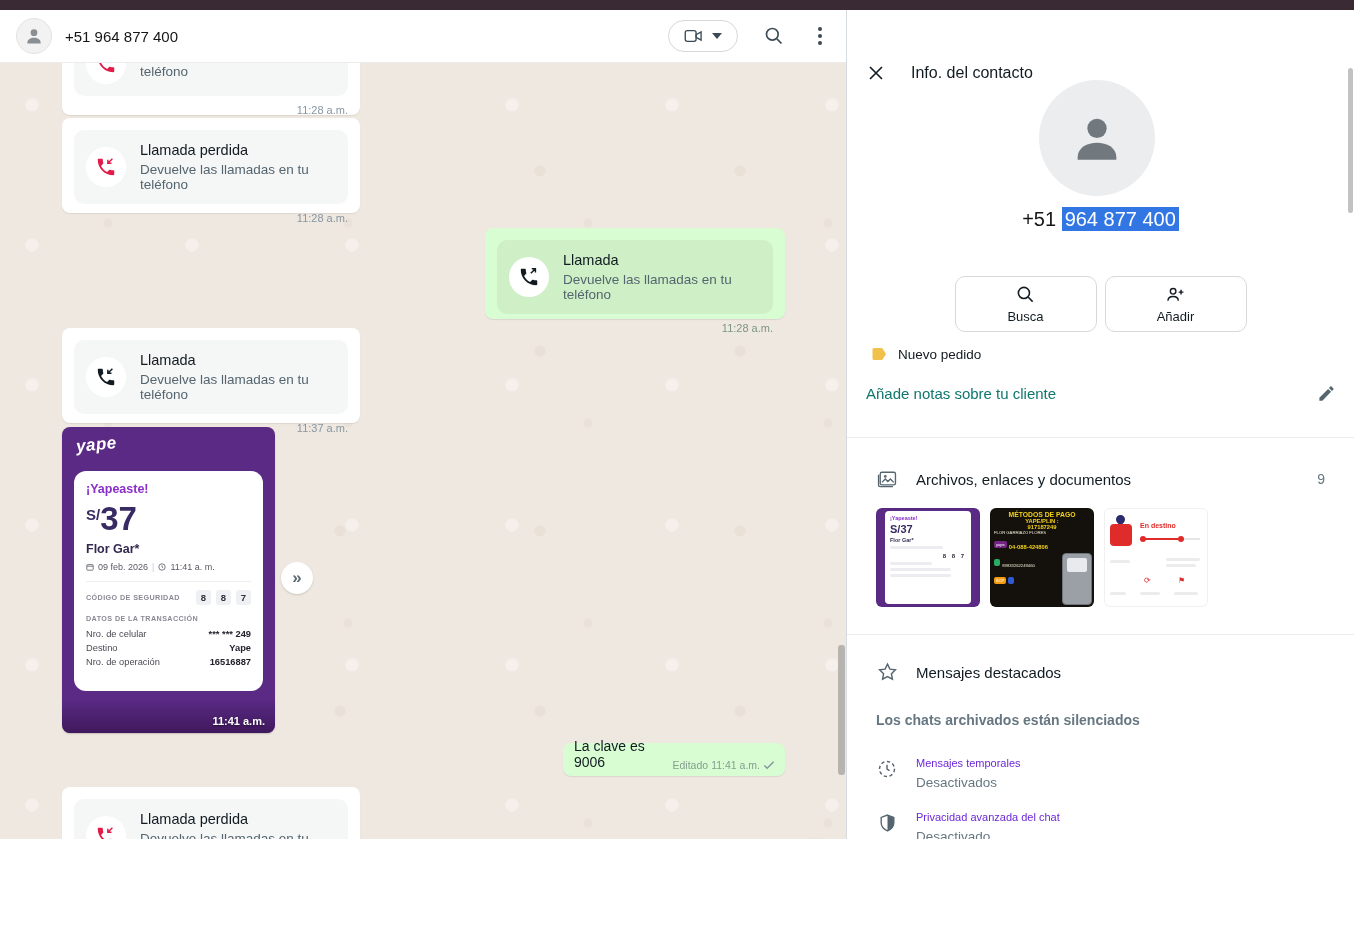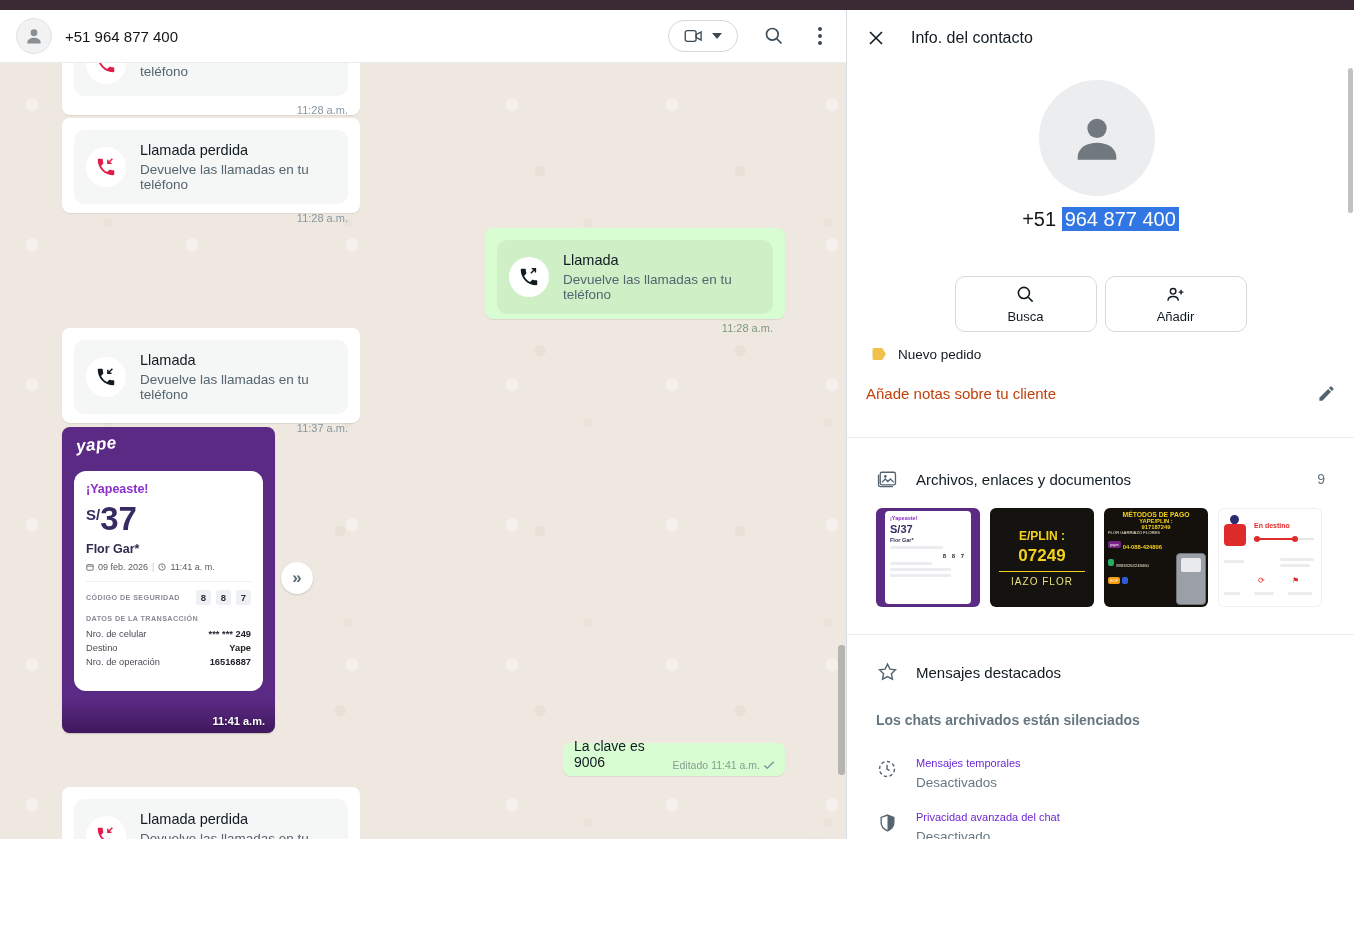--- a/index.html
+++ b/index.html
@@ -69,33 +69,33 @@
   .partial-bottom { position:absolute; left:62px; top:821px; width:298px; height:24px; background:#fff; border-radius:8px 8px 0 0; box-shadow:0 1px 1px rgba(0,0,0,.08); }
 
   .scroll-down { position:absolute; left:795px; top:776px; width:40px; height:40px; border-radius:50%; background:#fff; box-shadow:0 1px 3px rgba(0,0,0,.18); display:flex; align-items:center; justify-content:center; color:#54656f; cursor:pointer; }
   .chat-scrollbar { position:absolute; left:838px; top:582px; width:7px; height:130px; background:#b7b3ae; border-radius:3px; }
 
   .composer { position:absolute; left:12px; top:832px; width:820px; height:44px; background:#fff; border-radius:24px; box-shadow:0 1px 2px rgba(0,0,0,.08); display:flex; align-items:center; padding:0 18px; gap:16px; z-index:20; }
   .composer .ph { font-size:17px; color:#4c1d95; flex:1; }
 
   
   .contact-panel { position:absolute; left:846px; top:10px; width:508px; height:941px; background:#fff; border-left:1px solid #d6dbdf; }
-  .cp-header { position:absolute; left:0; top:0; width:100%; height:56px; display:flex; align-items:center; padding:0 20px; gap:26px; }
+  .cp-header { position:absolute; left:0; top:16px; width:100%; height:56px; display:flex; align-items:flex-end; padding:0 20px; gap:26px; }
   .cp-title { font-size:16px; color:#111b21; }
   .cp-avatar { position:absolute; left:192px; top:70px; width:116px; height:116px; border-radius:50%; background:#ebedef; display:flex; align-items:center; justify-content:center; color:#71797f; }
   .cp-phone { position:absolute; left:0; top:198px; width:100%; text-align:center; font-size:20px; color:#161616; font-weight:500; }
   .cp-phone .sel { background:#3276e4; color:#fff; padding:1px 3px; }
   .cp-username { position:absolute; left:0; top:238px; width:100%; text-align:center; font-size:14px; color:#667781; }
   .cp-actions { position:absolute; left:0; top:266px; width:100%; display:flex; justify-content:center; gap:8px; }
   .cp-action { width:142px; height:56px; border:1px solid #d6d9dc; border-radius:10px; background:#fff; display:flex; flex-direction:column; align-items:center; justify-content:center; gap:5px; cursor:pointer; }
   .cp-action span { font-size:13px; color:#111b21; }
   .cp-tag-row { position:absolute; left:24px; top:336px; display:flex; align-items:center; gap:9px; }
   .cp-tag-row span { font-size:13.5px; color:#111b21; }
   .cp-notes { position:absolute; left:19px; top:374px; width:470px; display:flex; align-items:center; justify-content:space-between; }
-  .cp-notes .ph { font-size:15px; color:#c2410c; }
+  .cp-notes .ph { font-size:15px; color:#0f766e; }
   .cp-div { position:absolute; left:0; width:100%; height:1px; background:#e9edef; }
   .cp-row { position:absolute; left:0; width:100%; display:flex; align-items:center; padding:0 29px; gap:18px; cursor:pointer; }
   .cp-row .ic { width:22px; min-width:22px; display:flex; justify-content:center; color:#54656f; }
   .cp-row .t { font-size:15px; color:#111b21; }
   .cp-row .count { margin-left:auto; font-size:14px; color:#667781; }
   .cp-setting { position:absolute; left:0; width:100%; display:flex; padding:0 29px; gap:18px; cursor:pointer; }
   .cp-setting .ic { width:22px; min-width:22px; display:flex; justify-content:center; color:#54656f; padding-top:2px; }
   .cp-setting .tt { font-size:11px; color:#6d28d9; margin-bottom:4px; }
   .cp-setting .ss { font-size:13.5px; color:#667781; line-height:1.45; max-width:392px; }
   .cp-note { position:absolute; left:29px; top:702px; font-size:14px; color:#667781;font-weight:bold; }
@@ -420,26 +420,20 @@
           <div class="h">¡Yapeaste!</div>
           <div class="a">S/37</div>
           <div class="p">Flor Gar*</div>
           <div class="l" style="width:70%"></div>
           <div class="c">8 8 7</div>
           <div class="l" style="width:55%"></div>
           <div class="l" style="width:80%"></div>
           <div class="l" style="width:80%"></div>
         </div>
       </div>
-      <div class="thumb th-dark th-plin">
-        <div class="l1">E/PLIN :</div>
-        <div class="l2">07249</div>
-        <div class="hr"></div>
-        <div class="l3">IAZO FLOR</div>
-      </div>
       <div class="thumb th-met">
         <div class="t">MÉTODOS DE PAGO</div>
         <div class="y" style="text-align:center">YAPE/PLIN :</div>
         <div class="y" style="text-align:center">917187249</div>
         <div class="w">FLOR GARRIAZO FLORES</div>
         <div><span class="chip" style="background:#742284">yape</span><span class="y">04-088-424806</span></div>
         <div><span class="chip" style="background:#27ae60">&nbsp;&nbsp;</span><span class="w">89833262249460</span></div>
         <div><span class="chip" style="background:#f39c12; color:#fff">BCP</span><span class="chip" style="background:#2e5bd7">&nbsp;&nbsp;</span></div>
         <div class="pos">
             <i></i>

